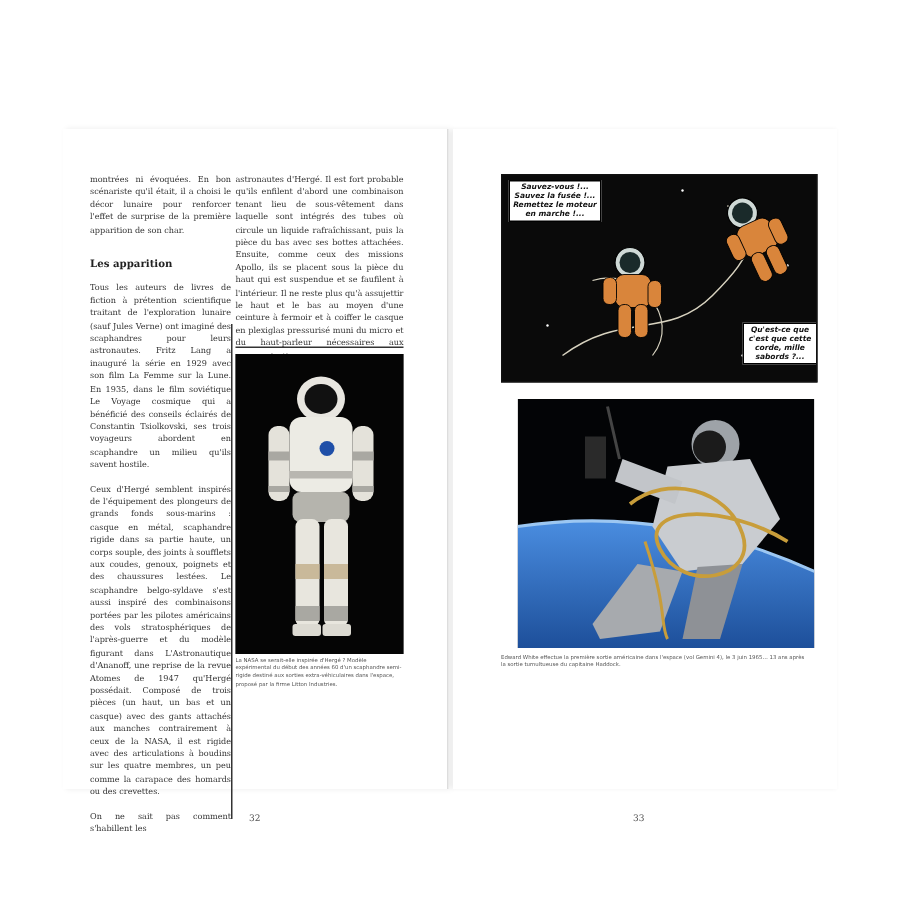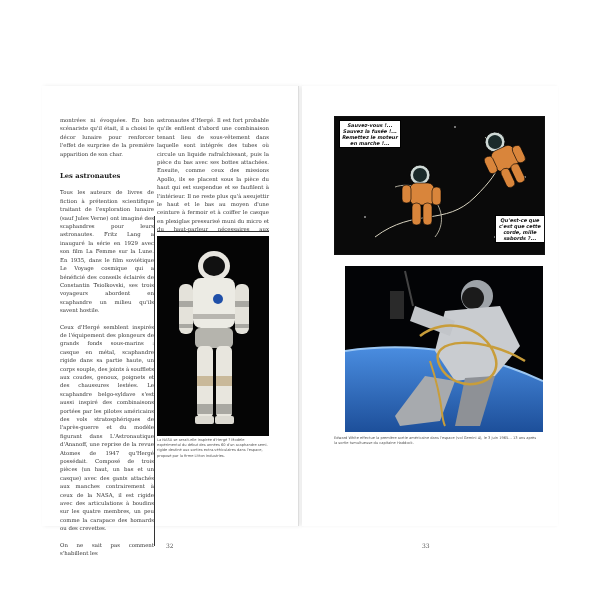--- a/index.html
+++ b/index.html
@@ -21,21 +21,21 @@
   .comic { position:absolute; left:32px; top:30px; width:209px; height:137px; background:#0a0a0a; border:1px solid #111; overflow:hidden; }
   .bubble { position:absolute; background:#fff; border:1px solid #000; font-family:"DejaVu Sans", sans-serif; font-style:italic; font-weight:bold; font-size:5px; line-height:6px; color:#111; text-align:center; padding:1px 2px; }
   .eva-photo { position:absolute; left:43px; top:180px; width:198px; height:166px; overflow:hidden; }
 </style>
 </head>
 <body>
 
 <div class="page" id="page-left">
   <div class="col" id="col1">
     <p>montrées ni évoquées. En bon scénariste qu'il était, il a choisi le décor lunaire pour renforcer l'effet de surprise de la première apparition de son char.</p>
-    <div class="subhead">Les astronautes</div>
+    <div class="subhead">Les apparition</div>
     <p>Tous les auteurs de livres de fiction à prétention scientifique traitant de l'exploration lunaire (sauf Jules Verne) ont imaginé des scaphandres pour leurs astronautes. Fritz Lang a inauguré la série en 1929 avec son film La Femme sur la Lune. En 1935, dans le film soviétique Le Voyage cosmique qui a bénéficié des conseils éclairés de Constantin Tsiolkovski, ses trois voyageurs abordent en scaphandre un milieu qu'ils savent hostile.</p>
     <p>Ceux d'Hergé semblent inspirés de l'équipement des plongeurs de grands fonds sous-marins : casque en métal, scaphandre rigide dans sa partie haute, un corps souple, des joints à soufflets aux coudes, genoux, poignets et des chaussures lestées. Le scaphandre belgo-syldave s'est aussi inspiré des combinaisons portées par les pilotes américains des vols stratosphériques de l'après-guerre et du modèle figurant dans L'Astronautique d'Ananoff, une reprise de la revue Atomes de 1947 qu'Hergé possédait. Composé de trois pièces (un haut, un bas et un casque) avec des gants attachés aux manches contrairement à ceux de la NASA, il est rigide avec des articulations à boudins sur les quatre membres, un peu comme la carapace des homards ou des crevettes.</p>
     <p>On ne sait pas comment s'habillent les</p>
   </div>
 
   <div class="col" id="col2">
     <p>astronautes d'Hergé. Il est fort probable qu'ils enfilent d'abord une combinaison tenant lieu de sous-vêtement dans laquelle sont intégrés des tubes où circule un liquide rafraîchissant, puis la pièce du bas avec ses bottes attachées. Ensuite, comme ceux des missions Apollo, ils se placent sous la pièce du haut qui est suspendue et se faufilent à l'intérieur. Il ne reste plus qu'à assujettir le haut et le bas au moyen d'une ceinture à fermoir et à coiffer le casque en plexiglas pressurisé muni du micro et du haut-parleur nécessaires aux communications.</p>
   </div>
 
   <div class="hrule" style="left:115px; top:145px; width:112px;"></div>

